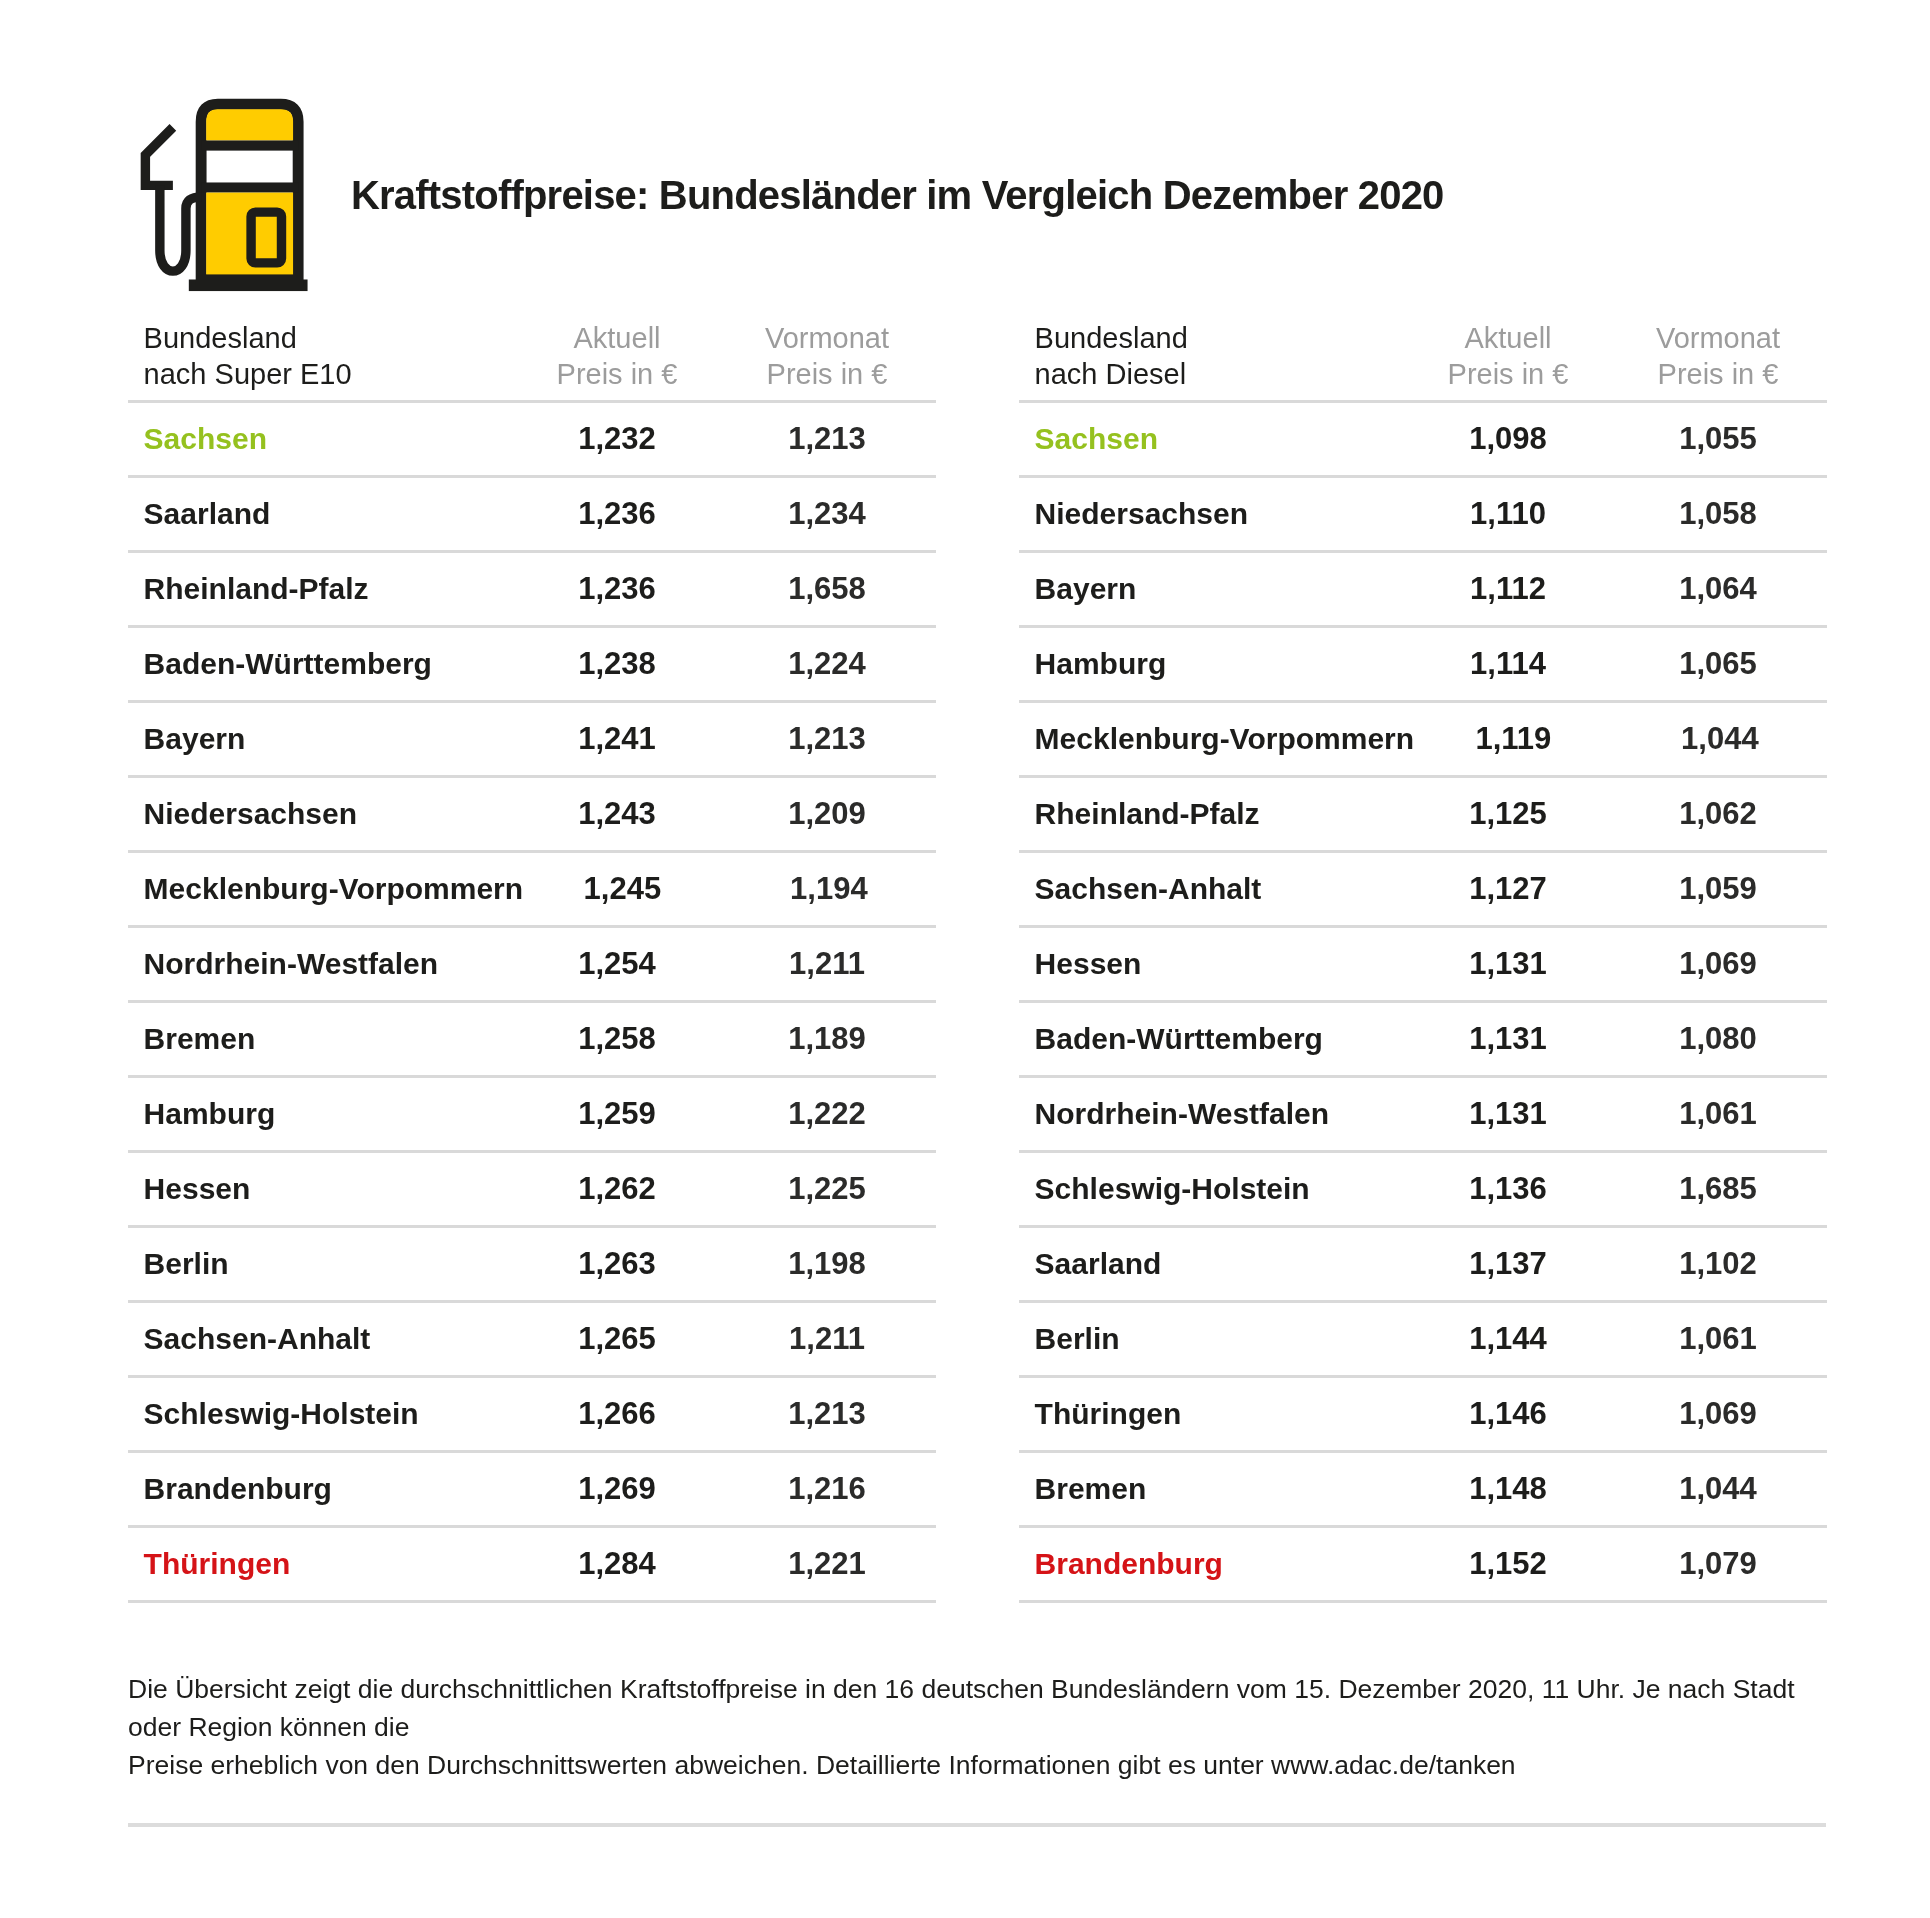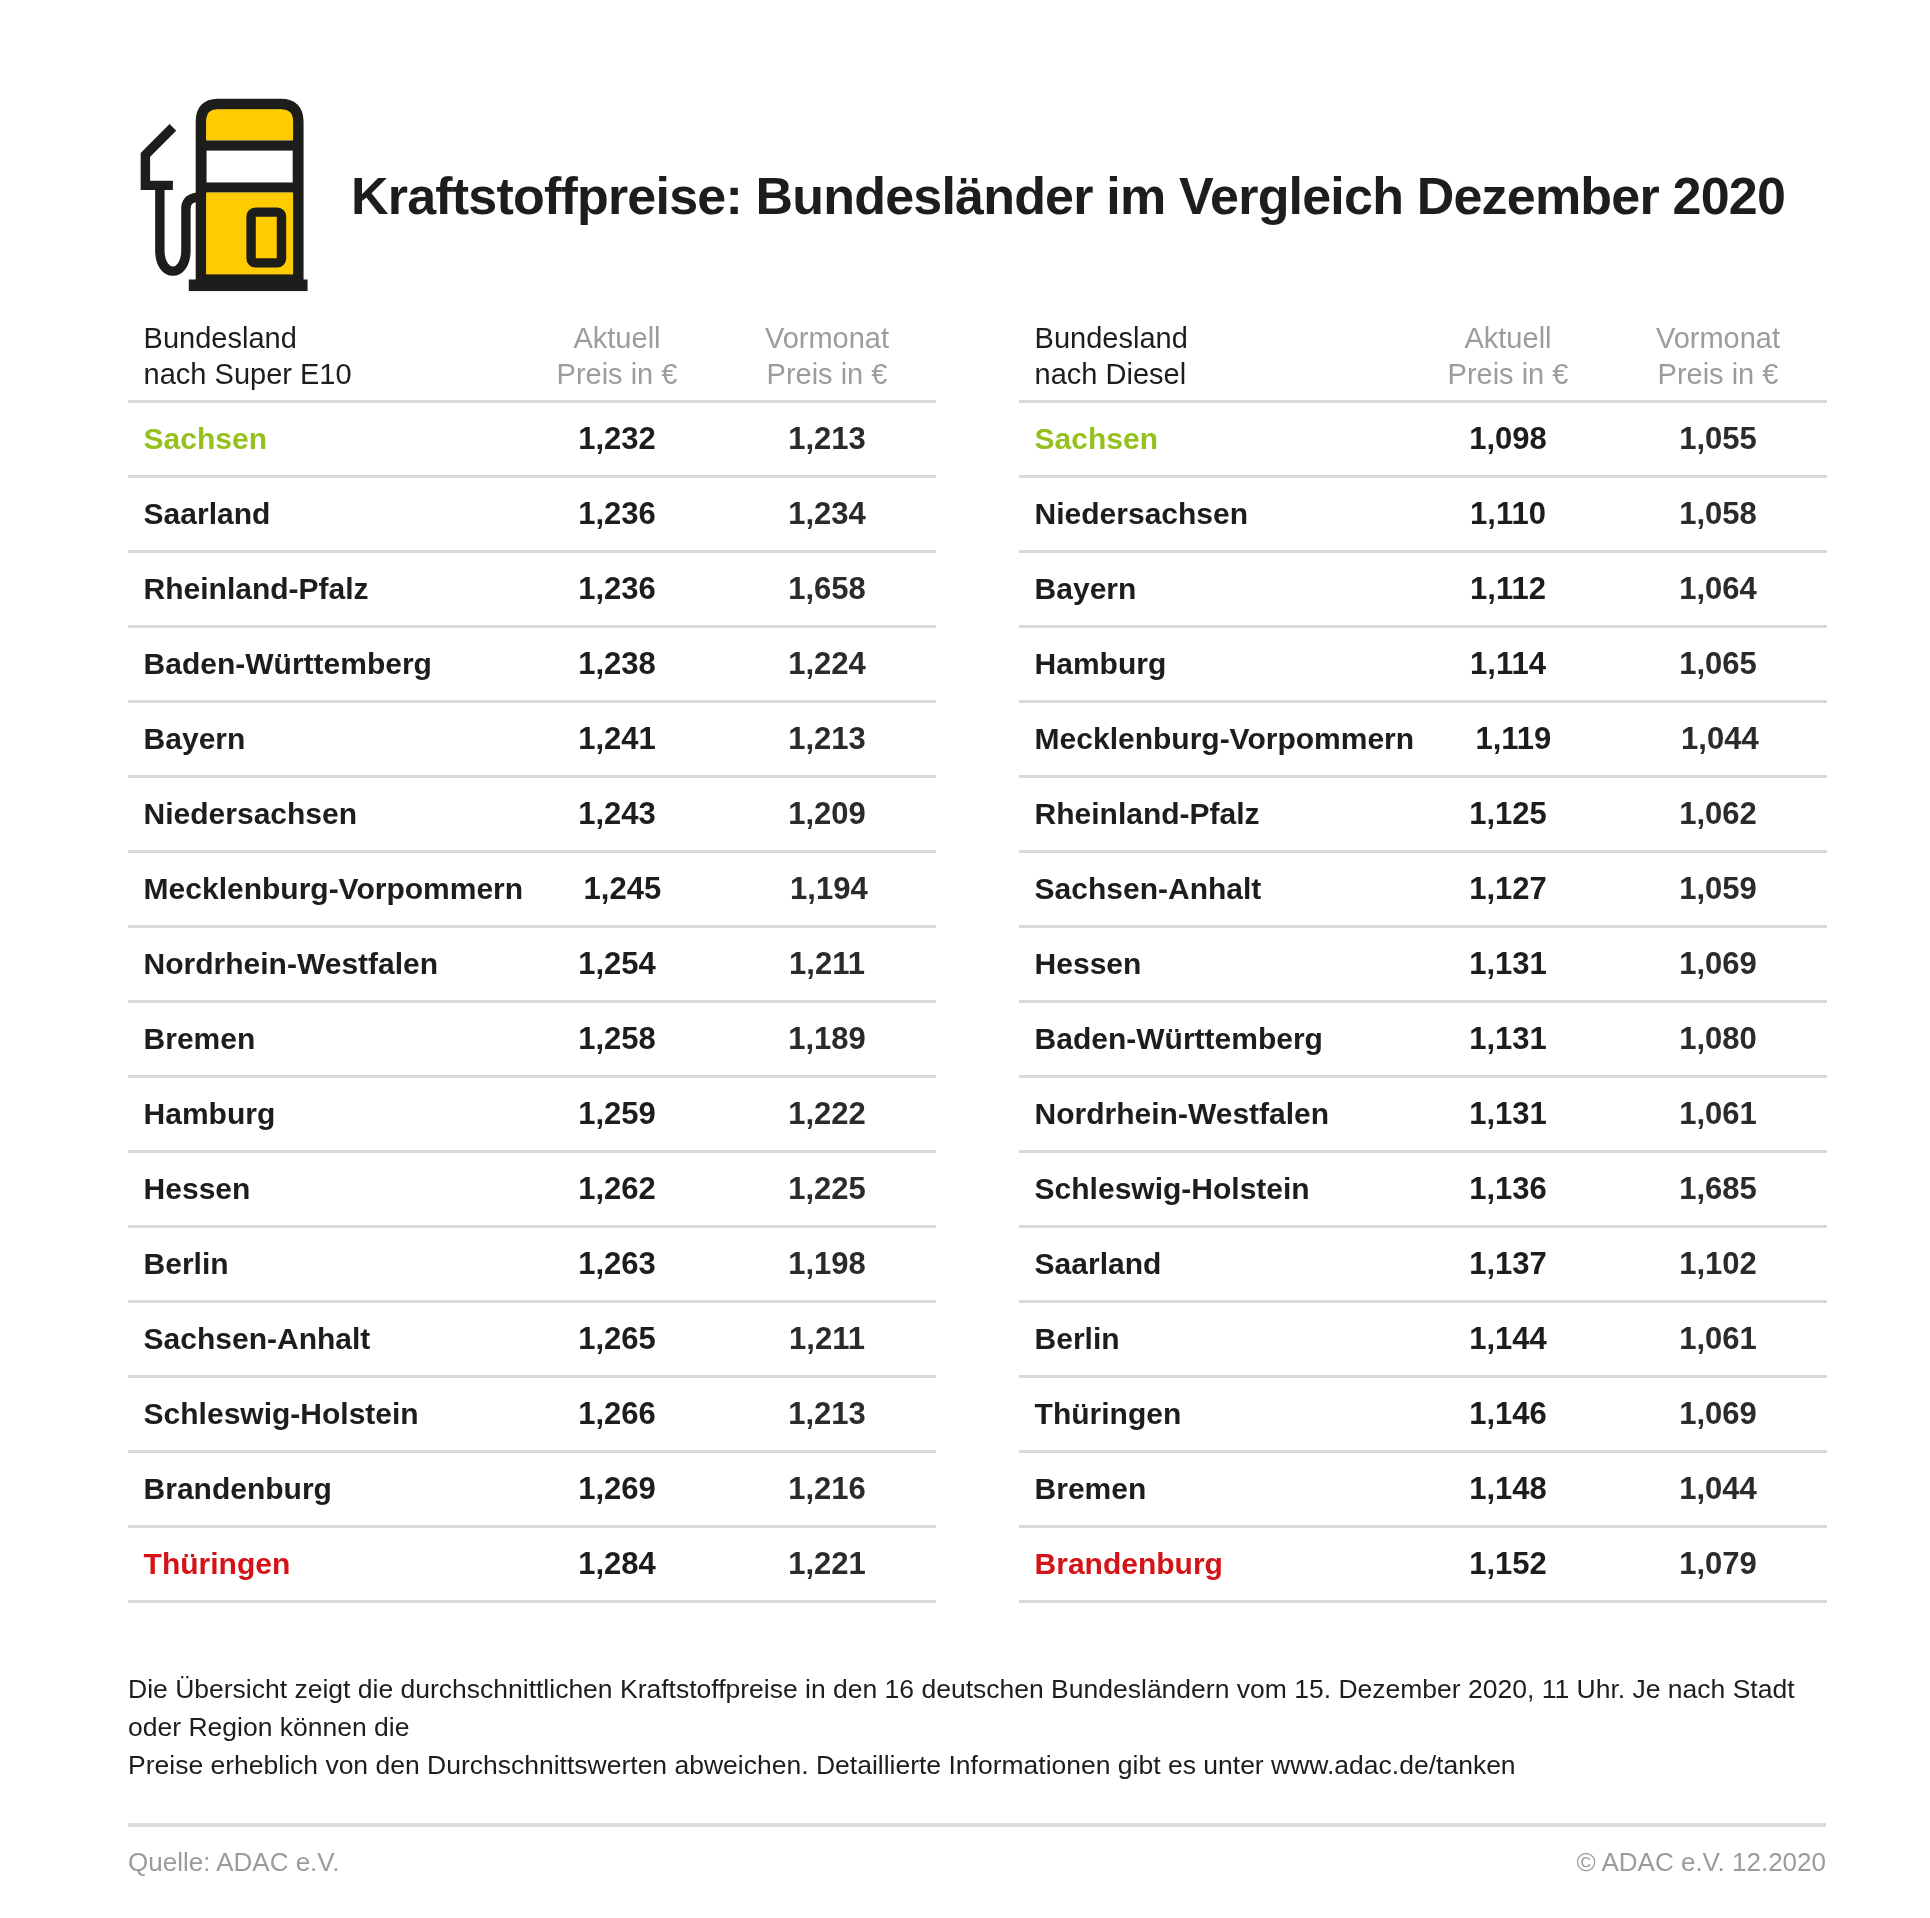--- a/index.html
+++ b/index.html
@@ -14,21 +14,21 @@
   html,body{background:#ffffff;}
   body{
     width:1930px;height:1919px;position:relative;
     font-family:"Liberation Sans","DejaVu Sans",sans-serif;
     color:var(--dark);
   }
   .content{width:1698px;margin-left:128px;}
   
   .hdr{display:flex;align-items:center;gap:42px;padding-top:98px;}
   .hdr svg{flex:0 0 auto;}
-  h1{font-size:52px;font-weight:700;letter-spacing:-0.8px;color:var(--dark);}
+  h1{font-size:40px;font-weight:700;letter-spacing:-0.8px;color:var(--dark);}
   
   .tables{display:flex;gap:83px;margin-top:26.5px;}
   .tbl{width:808px;}
   .thead{display:flex;align-items:flex-end;padding-bottom:8px;}
   .hcol{font-size:29px;line-height:36px;}
   .hcol.name{flex:1;padding-left:15.6px;color:var(--dark);}
   .hcol.name strong{font-weight:400;}
   .hcol.num1{width:202px;text-align:center;color:var(--gray);}
   .hcol.num2{width:218px;text-align:center;color:var(--gray);}
   .rows{border-bottom:3.1px solid var(--divider);}
@@ -274,19 +274,15 @@
 
   </main>
 
   <div class="footnote">
     <div>Die Übersicht zeigt die durchschnittlichen Kraftstoffpreise in den 16 deutschen Bundesländern vom 15. Dezember 2020, 11 Uhr. Je nach Stadt oder Region können die</div>
     <div>Preise erheblich von den Durchschnittswerten abweichen. Detaillierte Informationen gibt es unter www.adac.de/tanken</div>
   </div>
 
   <div class="rule"></div>
 
-  <div class="foot">
-    <span>Quelle: ADAC e.V.</span>
-    <span>© ADAC e.V. 12.2020</span>
-  </div>
 
 </div>
 
 
 </body></html>

